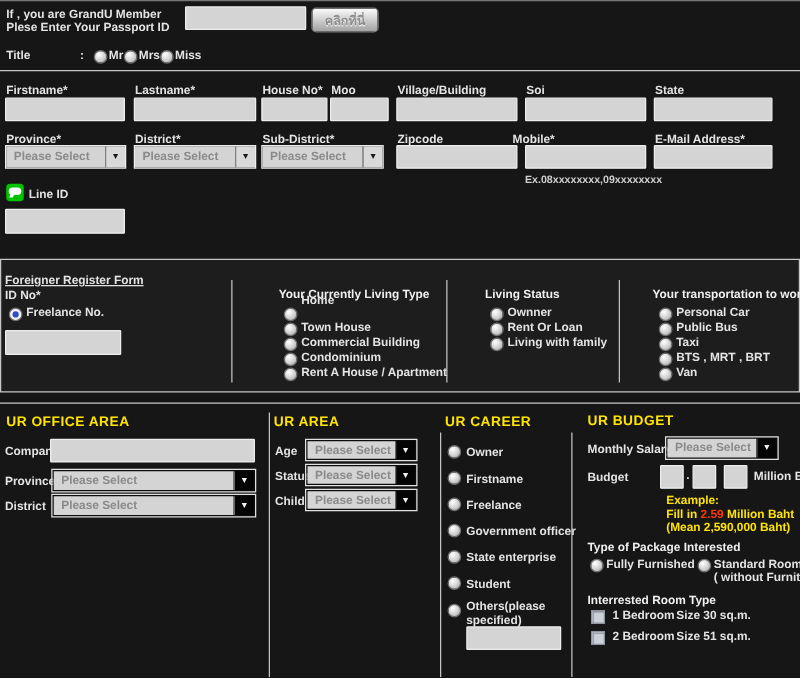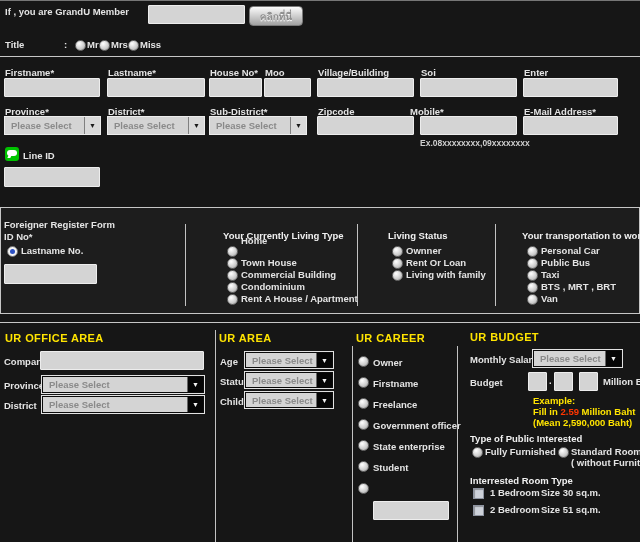--- a/index.html
+++ b/index.html
@@ -30,30 +30,31 @@
        box-shadow:inset 1px 1px 1px rgba(0,0,0,.3);cursor:pointer;}
   .hline{position:absolute;left:0;width:640px;height:1px;background:#c6c6c6;}
   .vline{position:absolute;width:1px;background:#c2c2c2;}
   .midbox{position:absolute;left:0;top:207px;width:638px;height:105px;background:#1d1d1d;border:1px solid #c6c6c6;}
   .btn{position:absolute;left:249px;top:6px;width:54px;height:20px;border-radius:4px;cursor:pointer;
        background:linear-gradient(#fbfbfb,#a2a2a2);border:1px solid #7a7a7a;color:#8d8d8d;
        font-family:"Liberation Sans",sans-serif;font-size:10px;font-weight:bold;text-shadow:0 1px 0 #fff;}
   .line-icon{position:absolute;left:5px;top:147px;width:14px;height:14px;background:#00c300;border-radius:3px;}
   .line-icon::after{content:"";position:absolute;left:2px;top:3px;width:10px;height:6px;background:#fff;border-radius:3px;}
   .line-icon::before{content:"";position:absolute;left:3px;top:8px;width:3px;height:3px;background:#fff;transform:skewX(-25deg);z-index:1;}
-  .u{text-align:center;}
+  .u{text-decoration:underline;text-align:center;}
 </style>
 </head>
 <body>
 
 <div class="page">
 
   <div class="hline" style="top:0;opacity:.55"></div>
 
   <div class="lbl" style="left:5px;top:6px">If , you are GrandU Member</div>
+  <div class="lbl" style="left:5px;top:17px">Plese Enter Your Passport ID</div>
   <input class="inp" style="left: 148px; top: 5px; width: 97px;">
   <button class="btn">คลิกที่นี่</button>
 
   <div class="lbl" style="left:5px;top:39px">Title</div>
   <div class="lbl" style="left:64px;top:39px">:</div>
   <span class="r" style="left:75px;top:40px"></span>
   <div class="lbl" style="left:87px;top:39px">Mr</div>
   <span class="r" style="left:99px;top:40px"></span>
   <div class="lbl" style="left:111px;top:39px">Mrs</div>
   <span class="r" style="left:128px;top:40px"></span>
@@ -66,21 +67,21 @@
   <div class="lbl" style="left:108px;top:67px">Lastname*</div>
   <input class="inp" style="left: 107px; top: 78px; width: 98px;">
   <div class="lbl" style="left:210px;top:67px">House No*</div>
   <input class="inp" style="left: 209px; top: 78px; width: 53px;">
   <div class="lbl" style="left:265px;top:67px">Moo</div>
   <input class="inp" style="left: 264px; top: 78px; width: 47px;">
   <div class="lbl" style="left:318px;top:67px">Village/Building</div>
   <input class="inp" style="left: 317px; top: 78px; width: 97px;">
   <div class="lbl" style="left:421px;top:67px">Soi</div>
   <input class="inp" style="left: 420px; top: 78px; width: 97px;">
-  <div class="lbl" style="left:524px;top:67px">Enter</div>
+  <div class="lbl" style="left:524px;top:67px">State</div>
   <input class="inp" style="left: 523px; top: 78px; width: 95px;">
 
   <div class="lbl" style="left:5px;top:106px">Province*</div>
   <div class="sel sel-light" style="left:4px;top:116px;width:97px;height:19px">
     <span class="body">Please Select</span>
     <span class="arrow">▼</span>
   </div>
   <div class="lbl" style="left:108px;top:106px">District*</div>
   <div class="sel sel-light" style="left:107px;top:116px;width:98px;height:19px">
     <span class="body">Please Select</span>
@@ -100,21 +101,21 @@
   <input class="inp" style="left: 523px; top: 116px; width: 95px;">
 
   <span class="line-icon"></span>
   <div class="lbl" style="left:23px;top:150px">Line ID</div>
   <input class="inp" style="left: 4px; top: 167px; width: 96px; height: 20px;">
 
   <div class="midbox"></div>
   <div class="lbl u" style="left:4px;top:219px">Foreigner Register Form</div>
   <div class="lbl" style="left:4px;top:231px">ID No*</div>
   <span class="r checked" style="left:7px;top:246px"></span>
-  <div class="lbl" style="left:21px;top:245px">Lastname No.</div>
+  <div class="lbl" style="left:21px;top:245px">Freelance No.</div>
   <input class="inp" style="left: 4px; top: 264px; width: 93px; height: 20px;">
 
   <div class="vline" style="left:185px;top:224px;height:82px"></div>
   <div class="vline" style="left:357px;top:224px;height:82px"></div>
   <div class="vline" style="left:495px;top:224px;height:82px"></div>
 
   <div class="coltitle" style="left:223px;top:230px">Your Currently Living Type</div>
   <span class="r" style="left:227px;top:246px"></span>
   <div class="lbl" style="left:241px;top:235px">Home</div>
   <span class="r" style="left:227px;top:258px"></span>
@@ -188,41 +189,42 @@
   <div class="lbl" style="left:373px;top:378px">Firstname</div>
   <span class="r" style="left:358px;top:398px"></span>
   <div class="lbl" style="left:373px;top:399px">Freelance</div>
   <span class="r" style="left:358px;top:419px"></span>
   <div class="lbl" style="left:373px;top:420px">Government officer</div>
   <span class="r" style="left:358px;top:440px"></span>
   <div class="lbl" style="left:373px;top:441px">State enterprise</div>
   <span class="r" style="left:358px;top:461px"></span>
   <div class="lbl" style="left:373px;top:462px">Student</div>
   <span class="r" style="left:358px;top:483px"></span>
+  <div class="lbl" style="left:373px;top:480px;width:74px;white-space:normal">Others(please specified)</div>
   <input class="inp" style="left: 373px; top: 501px; width: 76px;">
   <div class="vline" style="left:457px;top:346px;height:196px"></div>
 
   <div class="sectitle" style="left:470px;top:331px">UR BUDGET</div>
   <div class="lbl" style="left:470px;top:354px">Monthly Salary*</div>
   <div class="sel sel-dark" style="left:533px;top:350px;width:89px;height:17px">
     <span class="body">Please Select</span>
     <span class="arrow">▼</span>
   </div>
   <div class="lbl" style="left:470px;top:377px">Budget</div>
   <input class="inp" style="left: 528px; top: 372px; width: 19px; padding: 0px 1px;">
   <div class="lbl" style="left:549px;top:375px">.</div>
   <input class="inp" style="left: 554px; top: 372px; width: 19px; padding: 0px 1px;">
   <input class="inp" style="left: 579px; top: 372px; width: 19px; padding: 0px 1px;">
   <div class="lbl" style="left:603px;top:376px">Million Baht</div>
 
   <div class="lbl yellow" style="left:533px;top:395px">Example:</div>
   <div class="lbl yellow" style="left:533px;top:406px"><span>Fill in </span><span class="red">2.59</span><span> Million Baht</span></div>
   <div class="lbl yellow" style="left:533px;top:417px">(Mean 2,590,000 Baht)</div>
 
-  <div class="coltitle" style="left:470px;top:433px">Type of Public Interested</div>
+  <div class="coltitle" style="left:470px;top:433px">Type of Package Interested</div>
   <span class="r" style="left:472px;top:447px"></span>
   <div class="lbl" style="left:485px;top:446px">Fully Furnished</div>
   <span class="r" style="left:558px;top:447px"></span>
   <div class="lbl" style="left:571px;top:446px">Standard Room</div>
   <div class="lbl" style="left:571px;top:457px">( without Furniture )</div>
 
   <div class="coltitle" style="left:470px;top:475px">Interrested Room Type</div>
   <span class="chk" style="left:473px;top:488px"></span>
   <div class="lbl" style="left:490px;top:487px">1 Bedroom</div>
   <div class="lbl" style="left:541px;top:487px">Size 30 sq.m.</div>

